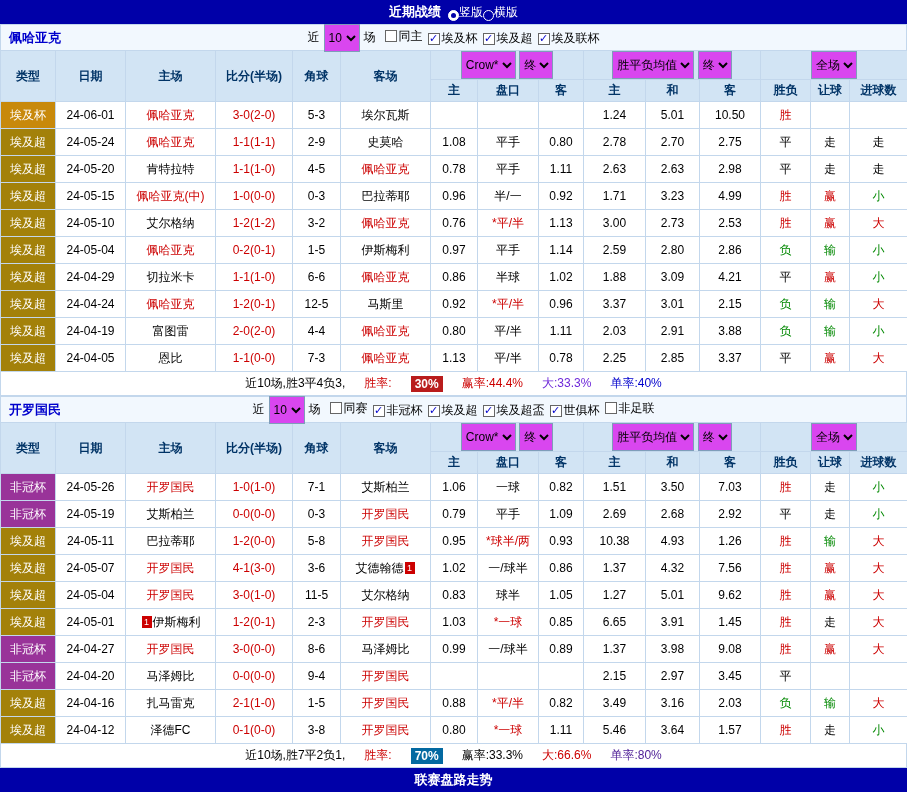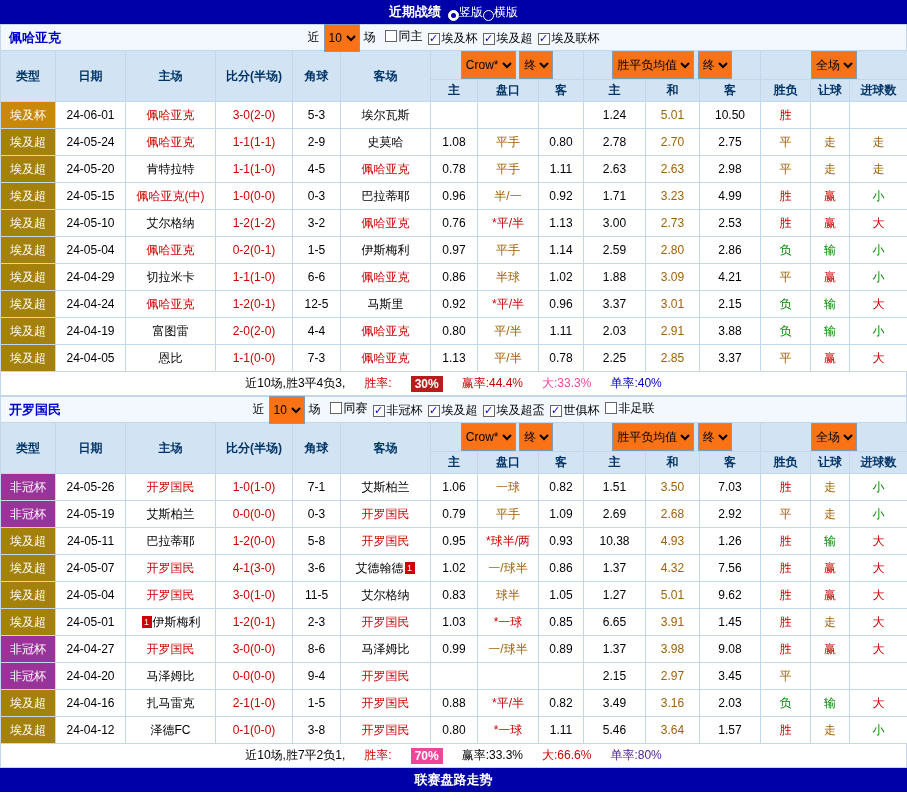--- a/index.html
+++ b/index.html
@@ -52,21 +52,21 @@
     color: #0000CC; font-weight: bold; font-size: 13px;
     cursor: pointer;
   }
   .filter {
     width: 100%;
     display: flex; align-items: center; justify-content: center; gap: 4px;
   }
   .filter select, .sel-cell select {
     font-family: "Liberation Sans", sans-serif;
     font-size: 12px; height: 28px;
-    border: 1px solid #7F9DB9; background: #f97316;
+    border: 1px solid #7F9DB9; background: #d946ef;
   }
   .cb-wrap { display: inline-flex; align-items: center; gap: 2px; margin-left: 5px; cursor: pointer; }
   .cb {
     width: 12px; height: 12px;
     border: 1px solid #666; background: #fff;
     display: inline-flex; align-items: center; justify-content: center;
     font-size: 11px; line-height: 11px; color: #0000CC; font-weight: bold;
   }
   
   table { border-collapse: collapse; table-layout: fixed; width: 907px; }
@@ -77,21 +77,21 @@
     white-space: nowrap;
     padding: 0 1px;
   }
   thead th { background: #D2E4F4; color: #003366; font-weight: bold; font-size: 12px; }
   tr.hdr1 th { height: 26px; }
   tr.hdr2 th { height: 22px; }
   .sel-cell { text-align: center; }
   tbody td { height: 27px; font-size: 12px; background: #fff; }
   td.type { color: #fff; font-size: 12px; }
   td.score, .t-focus, .t-win { color: #CC0000; }
-  .t-draw, .t-hc { color: #a16207; }
+  .t-draw, .t-hc { color: #000000; }
   .t-lose { color: #008800; }
   .badge1 {
     display: inline-block;
     background: #CC0000; color: #fff;
     font-size: 9px; line-height: 12px;
     width: 10px; height: 12px;
     margin: 0 1px;
     vertical-align: 1px;
   }
   
@@ -359,21 +359,21 @@
           <td class="t-win">赢</td>
           <td class="t-win">大</td>
         </tr>
       </tbody>
   </table>
   <div class="summary">
       <span style="color: rgb(0, 0, 0);">近10场,胜3平4负3, </span>
       <span style="color: rgb(204, 0, 0);">胜率: </span>
       <span class="rate-badge" style="background: #b91c1c;">30%</span>
       <span style="color: rgb(204, 0, 0);"> 赢率:44.4%</span>
-      <span style="color: #ec4899;"> 大:33.3%</span>
+      <span style="color: #6d28d9;"> 大:33.3%</span>
       <span style="color: rgb(0, 0, 204);"> 单率:40%</span>
     </div>
 </div>
 
 <div class="section">
   <div class="team-row">
     <span class="team-name">开罗国民</span>
     <div class="filter">
       <span>近</span>
       <select><option>10</option></select>
@@ -618,21 +618,21 @@
           <td>1.57</td>
           <td class="t-win">胜</td>
           <td class="t-draw">走</td>
           <td class="t-lose">小</td>
         </tr>
       </tbody>
   </table>
   <div class="summary">
       <span style="color: #000000;">近10场,胜7平2负1, </span>
       <span style="color: rgb(204, 0, 0);">胜率: </span>
-      <span class="rate-badge" style="background: #ec4899;">70%</span>
+      <span class="rate-badge" style="background: #0369a1;">70%</span>
       <span style="color: #000000;"> 赢率:33.3%</span>
       <span style="color: rgb(204, 0, 0);"> 大:66.6%</span>
       <span style="color: #4c1d95;"> 单率:80%</span>
     </div>
 </div>
 
 <div class="navbar">
   <span>联赛盘路走势</span>
 </div>
 

